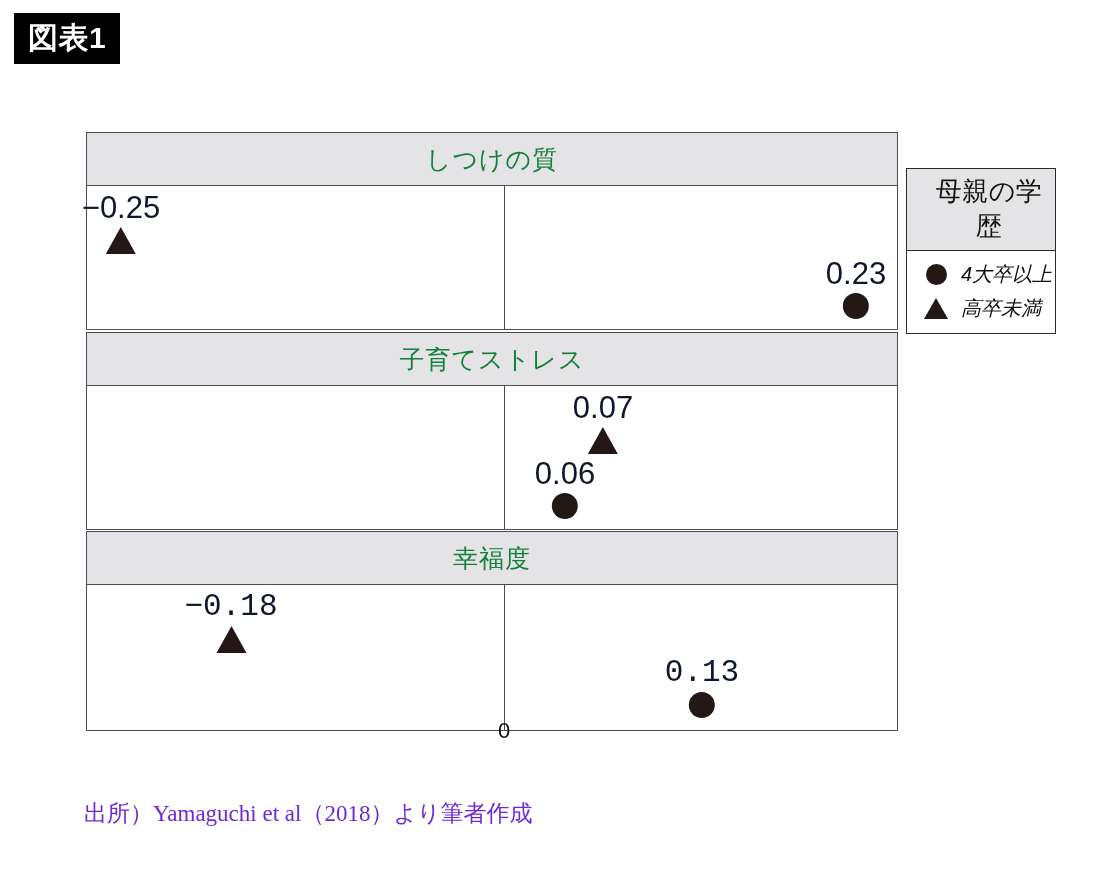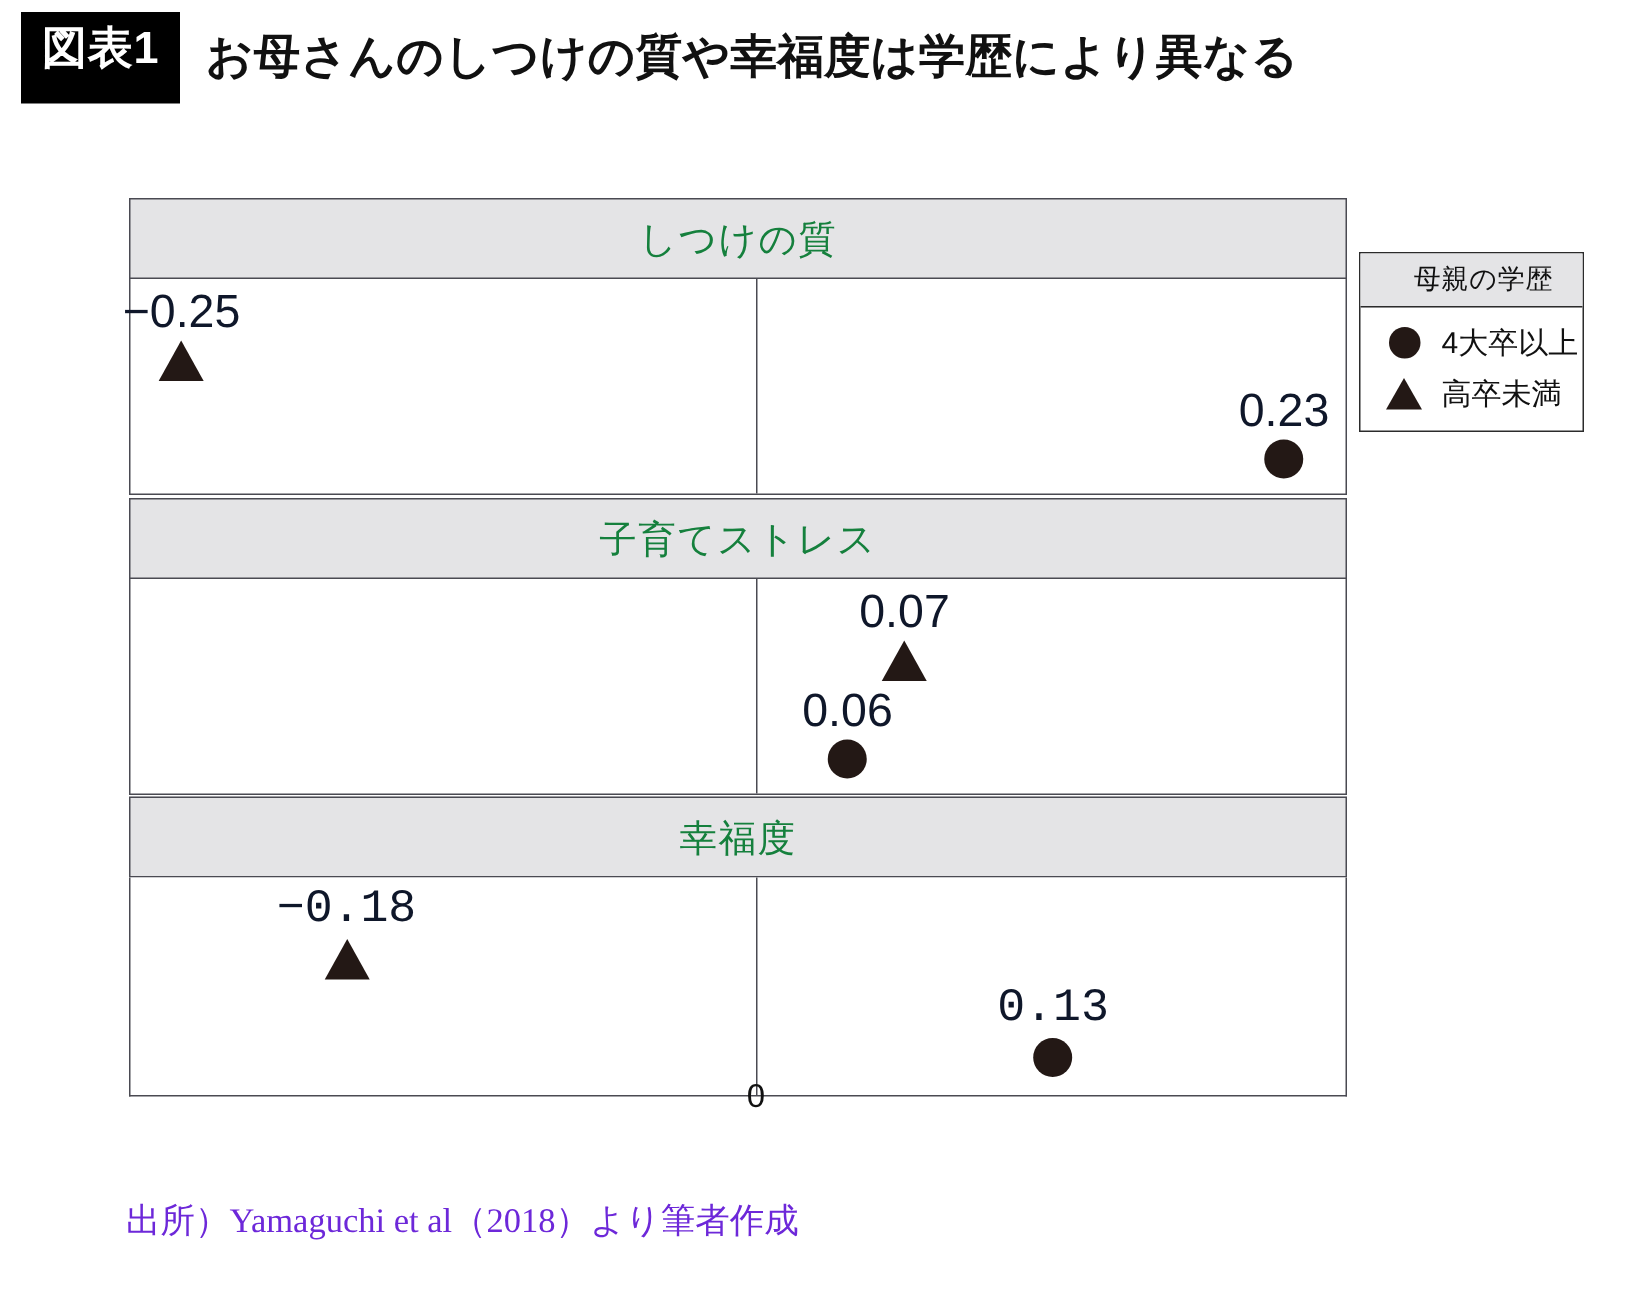--- a/index.html
+++ b/index.html
@@ -24,21 +24,21 @@
     height: 52px;
     display: flex;
     align-items: center;
   }
   #figure-badge {
     background: #000000;
     color: #ffffff;
     font-size: 30px;
     font-weight: bold;
     line-height: 1;
-    padding: 10px 14px 21px 14px;
+    padding: 10px 14px 11px 14px;
     letter-spacing: 0.5px;
   }
   #figure-title {
     margin-left: 17px;
     font-size: 31px;
     font-weight: bold;
     color: #111111;
     letter-spacing: 0.2px;
     white-space: nowrap;
   }
@@ -124,27 +124,28 @@
     top: 168px;
     width: 150px;
     border: 1.5px solid #2b2b2b;
     box-sizing: border-box;
     background: #ffffff;
   }
   #legend-title {
     background: #e4e4e6;
     border-bottom: 1.5px solid #2b2b2b;
     text-align: center;
-    font-size: 18px;
+    font-size: 26px;
     padding: 5px 0 6px 16px;
     color: #111111;
     letter-spacing: 0.5px;
   }
   .legend-body {
     padding: 6px 0 8px 0;
+    font-style: italic;
   }
   .legend-row {
     display: flex;
     align-items: center;
     height: 34px;
     padding-left: 14px;
   }
   .legend-glyph {
     width: 30px;
     display: flex;
@@ -200,21 +201,20 @@
     font-size: 23px;
     color: #6d28d9;
     white-space: nowrap;
   }
 </style>
 </head>
 <body>
 
 <div id="title-row">
   <span id="figure-badge">図表1</span>
-  <span id="figure-title">お母さんのしつけの質や幸福度は学歴により異なる</span>
 </div>
 
 <div id="chart-area">
 
   <div class="panel" id="panel-0" style="top:132px;">
     <div class="panel-header">しつけの質</div>
     <div class="panel-plot" style="height:144px;">
       <div class="zero-line" style="left:416.5px;"></div>
       <div class="marker" style="left:34px; top:6px;">
         <span class="marker-label">−0.25</span>

